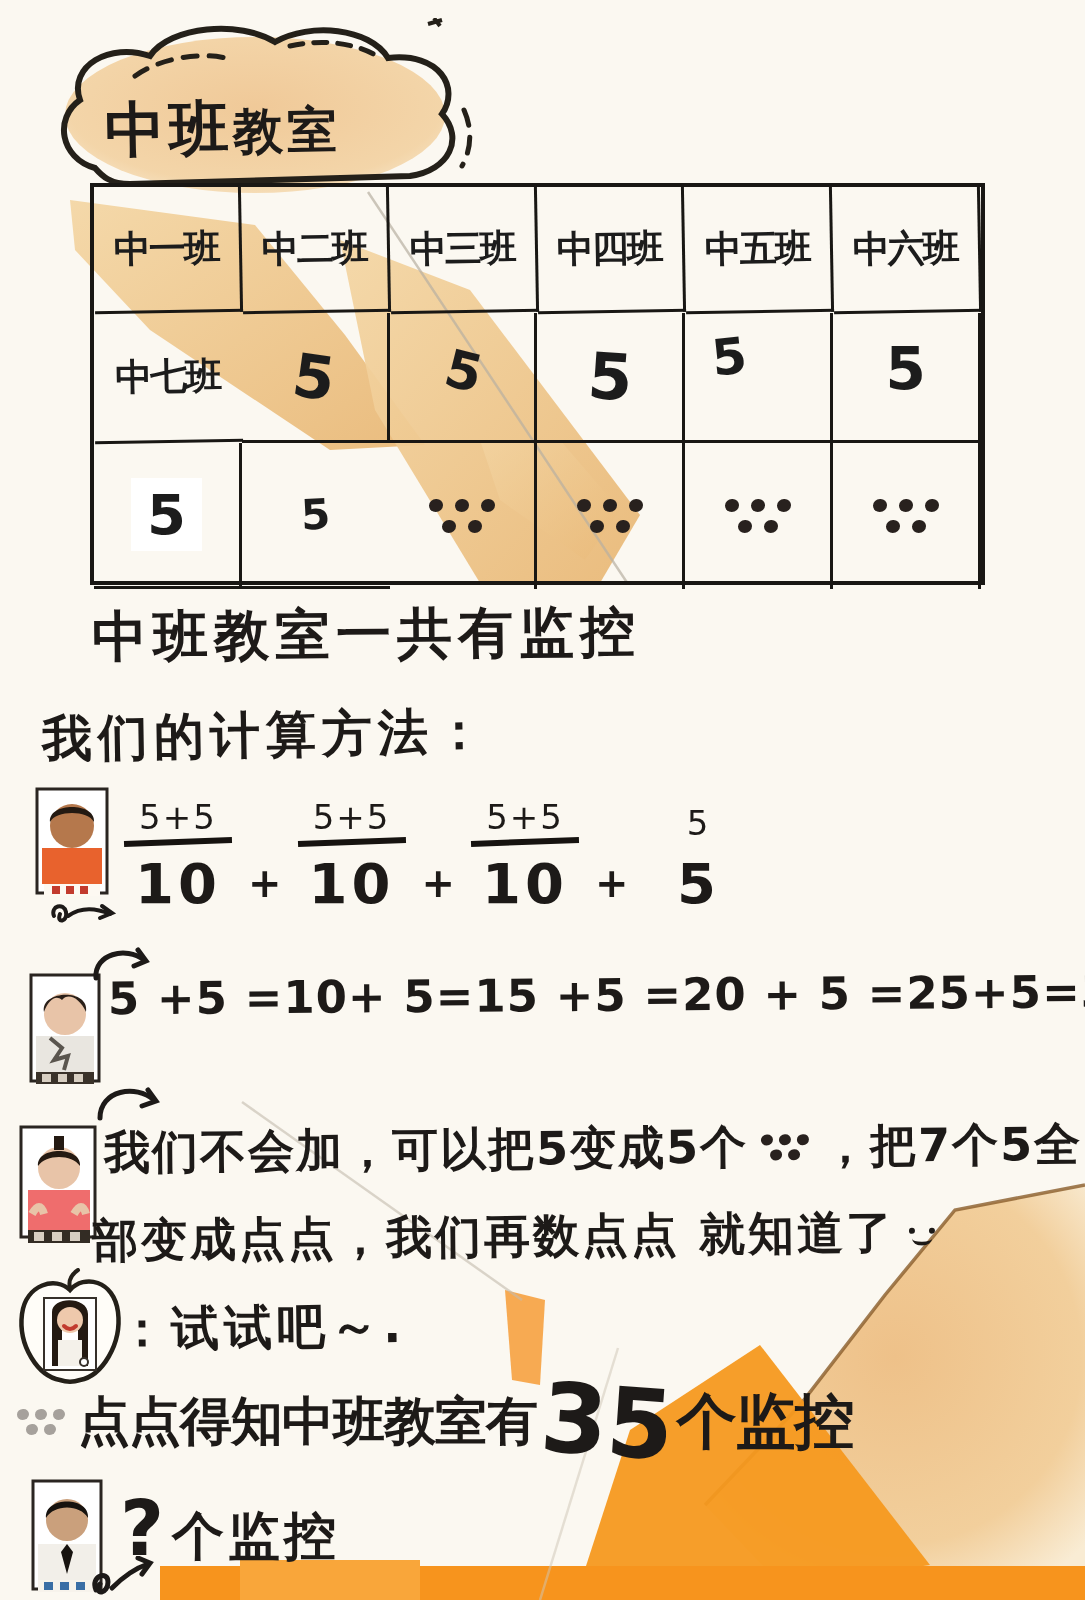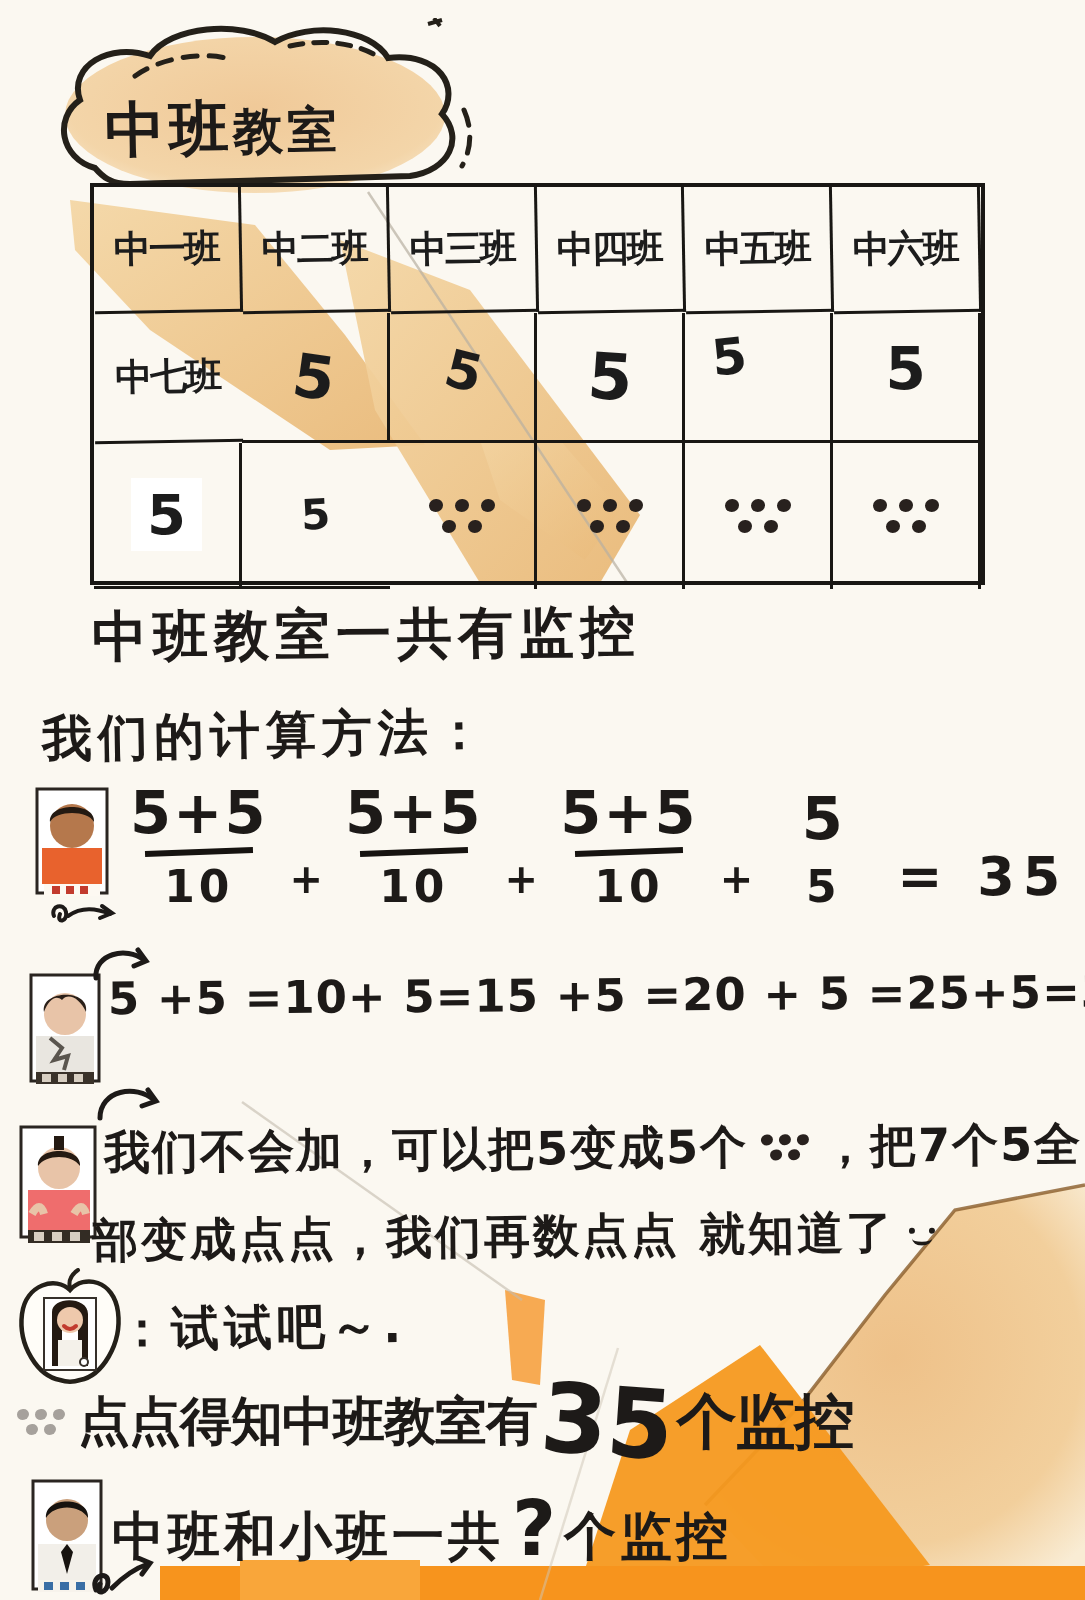--- a/index.html
+++ b/index.html
@@ -62,23 +62,23 @@
   .bigline { z-index:3; white-space:nowrap; }
   #summary-line { left:92px; top:598px; font-size:55px; letter-spacing:6px; transform:rotate(-0.6deg); }
   #method-intro { left:42px; top:702px; font-size:50px; letter-spacing:6px; transform:rotate(-1deg); }
 
   
   .avatar-card { z-index:3; }
 
   
   #method1 { left:118px; top:778px; z-index:3; display:flex; align-items:flex-end; }
   .frac { display:flex; flex-direction:column; align-items:center; margin:0 6px; }
-  .frac .num { font-size:59px; font-weight:700; padding:0 6px 2px; letter-spacing:2px; }
+  .frac .num { font-size:34px; font-weight:400; padding:0 6px 2px; letter-spacing:2px;margin-top:19px; }
   .frac .bar { width:108px; border-bottom:6px solid #161310; transform:rotate(-2deg); }
-  .frac .den { font-size:44px; font-weight:700; padding-top:6px; letter-spacing:4px; }
+  .frac .den { font-size:56px; font-weight:700; padding-top:6px; letter-spacing:4px; }
   .frac.nobar .bar { border-bottom:none; }
   .op { font-size:40px; font-weight:700; margin:0 10px 10px; }
   #m1-result { font-size:54px; font-weight:700; margin:0 0 4px 14px; letter-spacing:8px; }
 
   
   #method2 { left:108px; top:968px; font-size:45px; letter-spacing:1px; transform:rotate(-0.4deg); }
 
   
   #m3-line1 { left:104px; top:1118px; font-size:46px; letter-spacing:2px; display:flex; align-items:center; transform:rotate(-0.5deg); }
   #m3-line2 { left:92px; top:1206px; font-size:46px; letter-spacing:3px; display:flex; align-items:center; transform:rotate(-0.6deg); }
@@ -288,21 +288,20 @@
     <span class="num">5+5</span>
     <span class="bar"></span>
     <span class="den">10</span>
   </span>
   <span class="op">+</span>
   <span class="frac nobar">
     <span class="num">5</span>
     <span class="bar"></span>
     <span class="den">5</span>
   </span>
-  <span id="m1-result">= 35</span>
 </div>
 
 <svg class="abs avatar-card" style="left:28px; top:972px;" width="76" height="120" viewBox="0 0 76 120">
   <rect x="3" y="3" width="68" height="106" fill="#fff" stroke="#2a2521" stroke-width="3"></rect>
   <rect x="8" y="64" width="58" height="36" fill="#e9e6e0"></rect>
   <path d="M22,66 l12,10 l-8,12 l14,-4 l-4,14" fill="none" stroke="#5a554e" stroke-width="4"></path>
   <circle cx="37" cy="42" r="21" fill="#e8c4a8"></circle>
   <path d="M16,40 C12,18 62,16 58,40 C52,26 40,20 34,28 C28,22 20,28 16,40 Z" fill="#2a1f18"></path>
   <rect x="8" y="100" width="58" height="12" fill="#3a322a"></rect>
   <rect x="14" y="102" width="9" height="8" fill="#d8cfc2"></rect>
@@ -390,16 +389,15 @@
   <rect x="14" y="104" width="9" height="8" fill="#3a6ea5"></rect>
   <rect x="30" y="104" width="9" height="8" fill="#3a6ea5"></rect>
   <rect x="46" y="104" width="9" height="8" fill="#3a6ea5"></rect>
 </svg>
 <svg class="abs arrow-mark" style="left:90px; top:1556px;" width="64" height="44" viewBox="0 0 64 44">
   <path d="M6,34 C0,20 18,14 18,26 C18,38 4,40 10,28 M22,32 C36,18 46,12 58,8" fill="none" stroke="#1d1a18" stroke-width="5" stroke-linecap="round"></path>
   <path d="M48,2 L60,7 L52,18" fill="none" stroke="#1d1a18" stroke-width="5" stroke-linecap="round"></path>
 </svg>
 
 <div id="question" class="abs hand bigline">
-  <span class="seg">中班和小班一共</span>
   <span class="qmark">?</span>
   <span class="seg">个监控</span>
 </div>
 
 </body></html>

